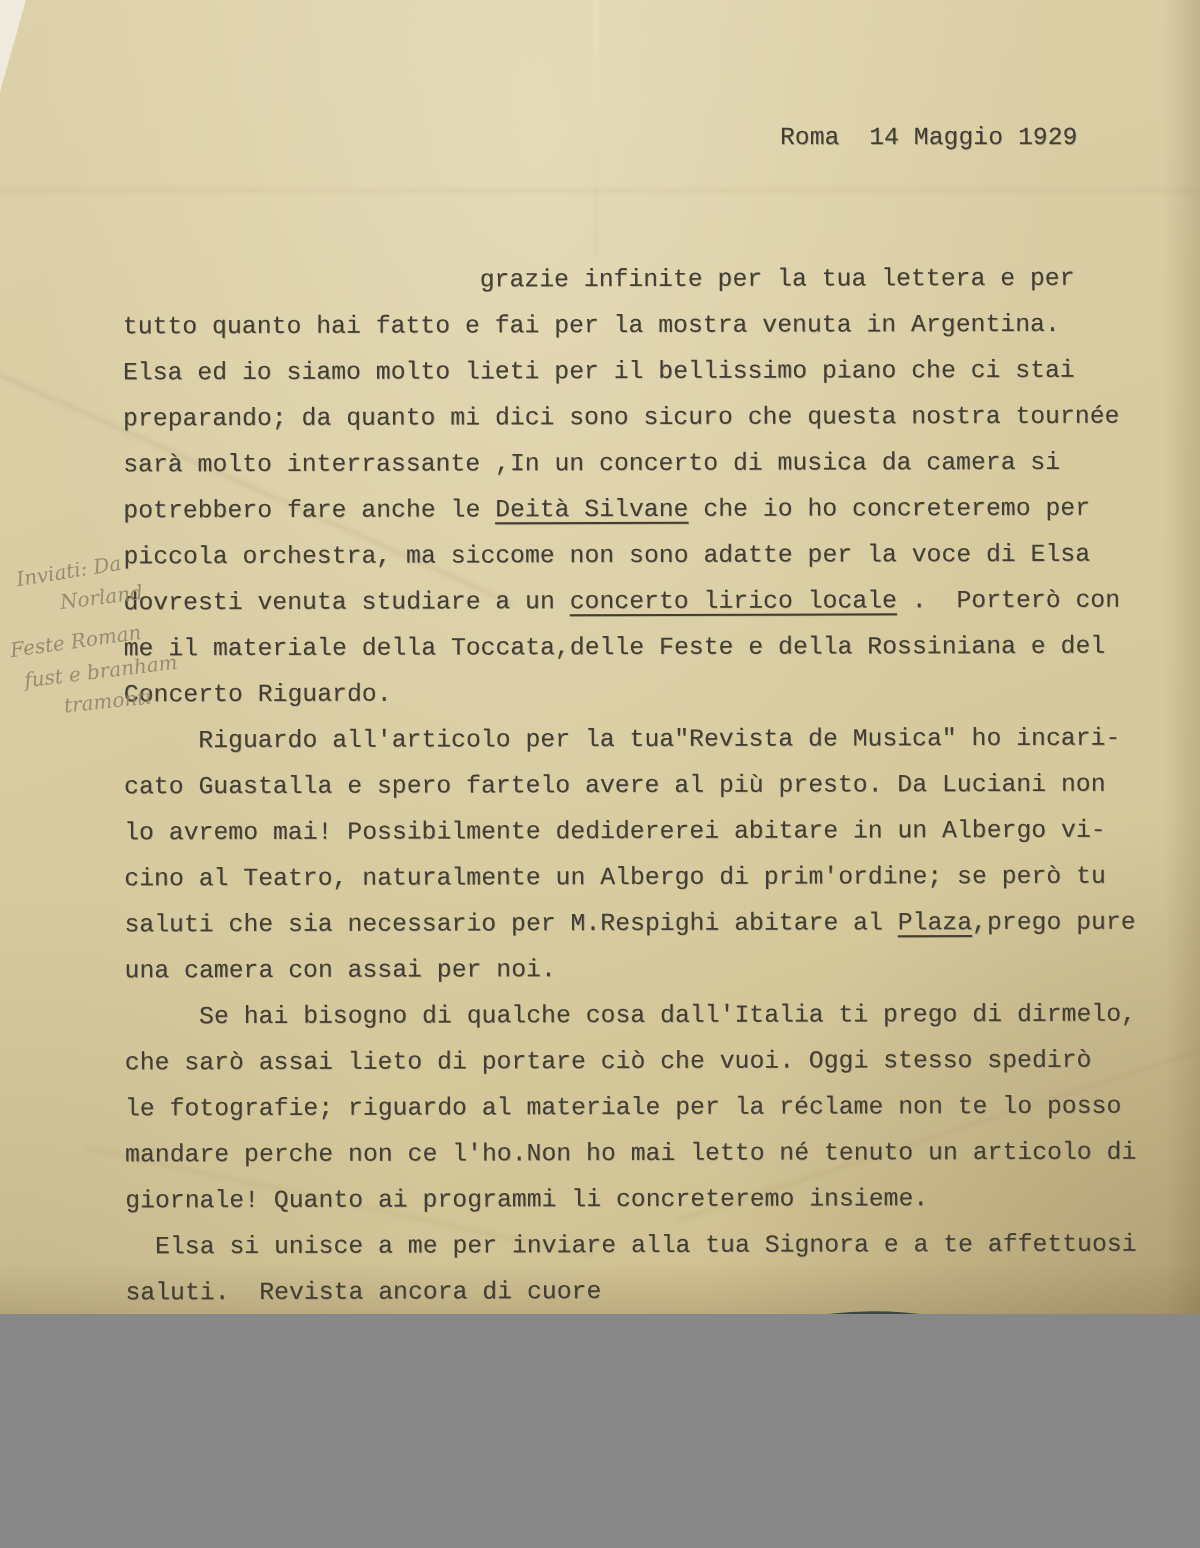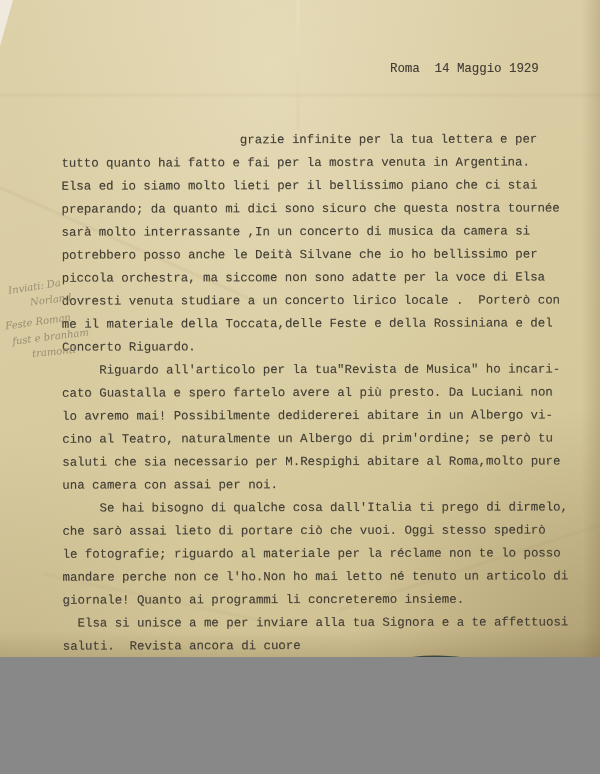--- a/index.html
+++ b/index.html
@@ -28,21 +28,21 @@
   .crease-d3{left:40px;top:600px;width:260px;height:1.5px;background:rgba(150,128,88,.13);
     transform:rotate(12deg);filter:blur(1px);}
   .corner-tl{position:absolute;top:0;left:0;width:0;height:0;
     border-left:13px solid #efeadd;border-bottom:46px solid transparent;}
   
   .typed{color:#433e35;font-size:12.4px;letter-spacing:0;
     text-shadow:0.3px 0.3px 0 rgba(67,62,53,0.35);}
   .date{position:absolute;left:390px;top:62px;white-space:pre;}
   .body-block{position:absolute;left:62px;top:106px;transform:rotate(-0.15deg);}
   .line{white-space:pre;height:23px;line-height:23px;}
-  .line .u{text-underline-offset:3px;}
+  .line .u{text-decoration:underline;text-underline-offset:3px;}
   
   .pencil{position:absolute;font-family:"DejaVu Serif",serif;font-style:italic;
     color:#90866d;font-size:10px;line-height:13px;opacity:.9;}
   .pn0{left:8px;top:280px;transform:rotate(-9deg);}
   .pn1{left:30px;top:293px;transform:rotate(-7deg);}
   .pn2{left:5px;top:315px;transform:rotate(-8deg);}
   .pn3{left:12px;top:330px;transform:rotate(-7deg);}
   .pn4{left:32px;top:345px;transform:rotate(-6deg);}
   
   .sig{position:absolute;left:282px;top:648px;width:310px;height:122px;}
@@ -64,30 +64,30 @@
 
   <div class="typed date">Roma  14 Maggio 1929</div>
 
   <div class="typed body-block">
     <div class="line"><span class="u"></span><span></span></div>
     <div class="line"><span>                        grazie infinite per la tua lettera e per</span><span class="u"></span><span></span></div>
     <div class="line"><span>tutto quanto hai fatto e fai per la mostra venuta in Argentina.</span><span class="u"></span><span></span></div>
     <div class="line"><span>Elsa ed io siamo molto lieti per il bellissimo piano che ci stai</span><span class="u"></span><span></span></div>
     <div class="line"><span>preparando; da quanto mi dici sono sicuro che questa nostra tournée</span><span class="u"></span><span></span></div>
     <div class="line"><span>sarà molto interrassante ,In un concerto di musica da camera si</span><span class="u"></span><span></span></div>
-    <div class="line"><span>potrebbero posso anche le </span><span class="u">Deità Silvane</span><span> che io ho bellissimo per</span></div>
+    <div class="line"><span>potrebbero fare anche le </span><span class="u">Deità Silvane</span><span> che io ho concreteremo per</span></div>
     <div class="line"><span>piccola orchestra, ma siccome non sono adatte per la voce di Elsa</span><span class="u"></span><span></span></div>
     <div class="line"><span>dovresti venuta studiare a un </span><span class="u">concerto lirico locale</span><span> .  Porterò con</span></div>
     <div class="line"><span>me il materiale della Toccata,delle Feste e della Rossiniana e del</span><span class="u"></span><span></span></div>
     <div class="line"><span>Concerto Riguardo.</span><span class="u"></span><span></span></div>
     <div class="line"><span>     Riguardo all'articolo per la tua"Revista de Musica" ho incari-</span><span class="u"></span><span></span></div>
     <div class="line"><span>cato Guastalla e spero fartelo avere al più presto. Da Luciani non</span><span class="u"></span><span></span></div>
     <div class="line"><span>lo avremo mai! Possibilmente dedidererei abitare in un Albergo vi-</span><span class="u"></span><span></span></div>
     <div class="line"><span>cino al Teatro, naturalmente un Albergo di prim'ordine; se però tu</span><span class="u"></span><span></span></div>
-    <div class="line"><span>saluti che sia necessario per M.Respighi abitare al </span><span class="u">Roma</span><span>,molto pure</span></div>
+    <div class="line"><span>saluti che sia necessario per M.Respighi abitare al </span><span class="u">Plaza</span><span>,prego pure</span></div>
     <div class="line"><span>una camera con assai per noi.</span><span class="u"></span><span></span></div>
     <div class="line"><span>     Se hai bisogno di qualche cosa dall'Italia ti prego di dirmelo,</span><span class="u"></span><span></span></div>
     <div class="line"><span>che sarò assai lieto di portare ciò che vuoi. Oggi stesso spedirò</span><span class="u"></span><span></span></div>
     <div class="line"><span>le fotografie; riguardo al materiale per la réclame non te lo posso</span><span class="u"></span><span></span></div>
     <div class="line"><span>mandare perche non ce l'ho.Non ho mai letto né tenuto un articolo di</span><span class="u"></span><span></span></div>
     <div class="line"><span>giornale! Quanto ai programmi li concreteremo insieme.</span><span class="u"></span><span></span></div>
     <div class="line"><span>  Elsa si unisce a me per inviare alla tua Signora e a te affettuosi</span><span class="u"></span><span></span></div>
     <div class="line"><span>saluti.  Revista ancora di cuore</span><span class="u"></span><span></span></div>
   </div>
 

